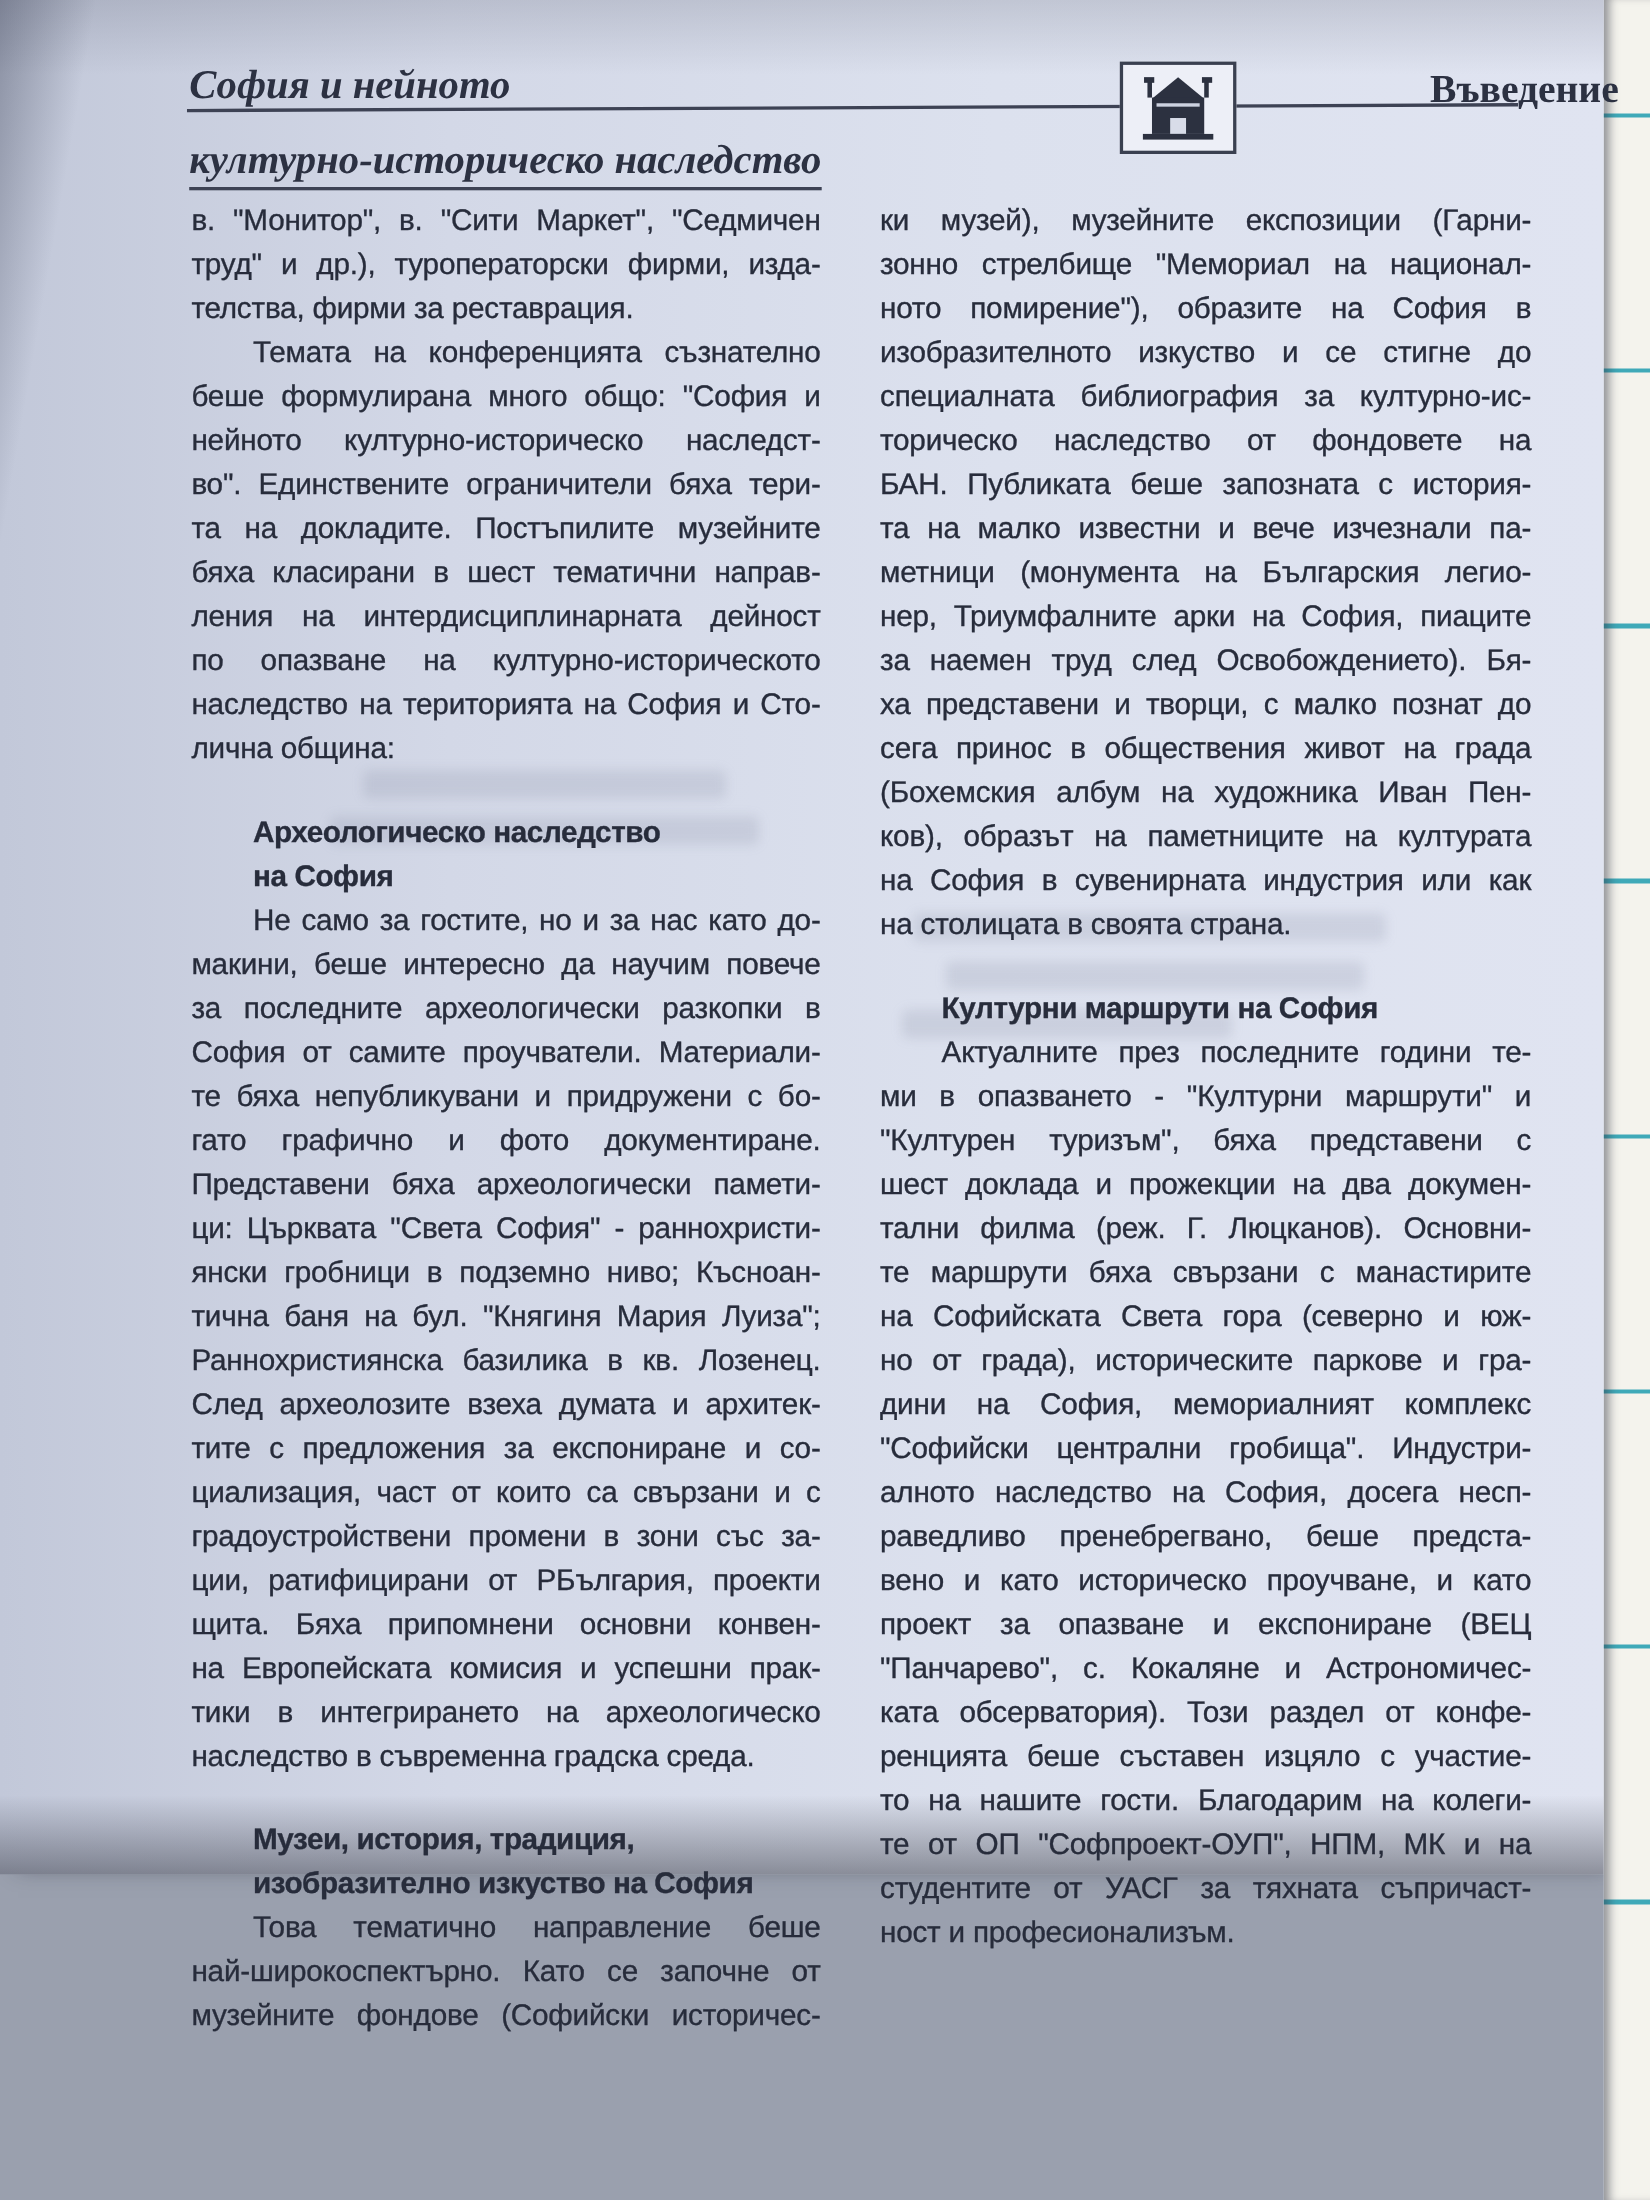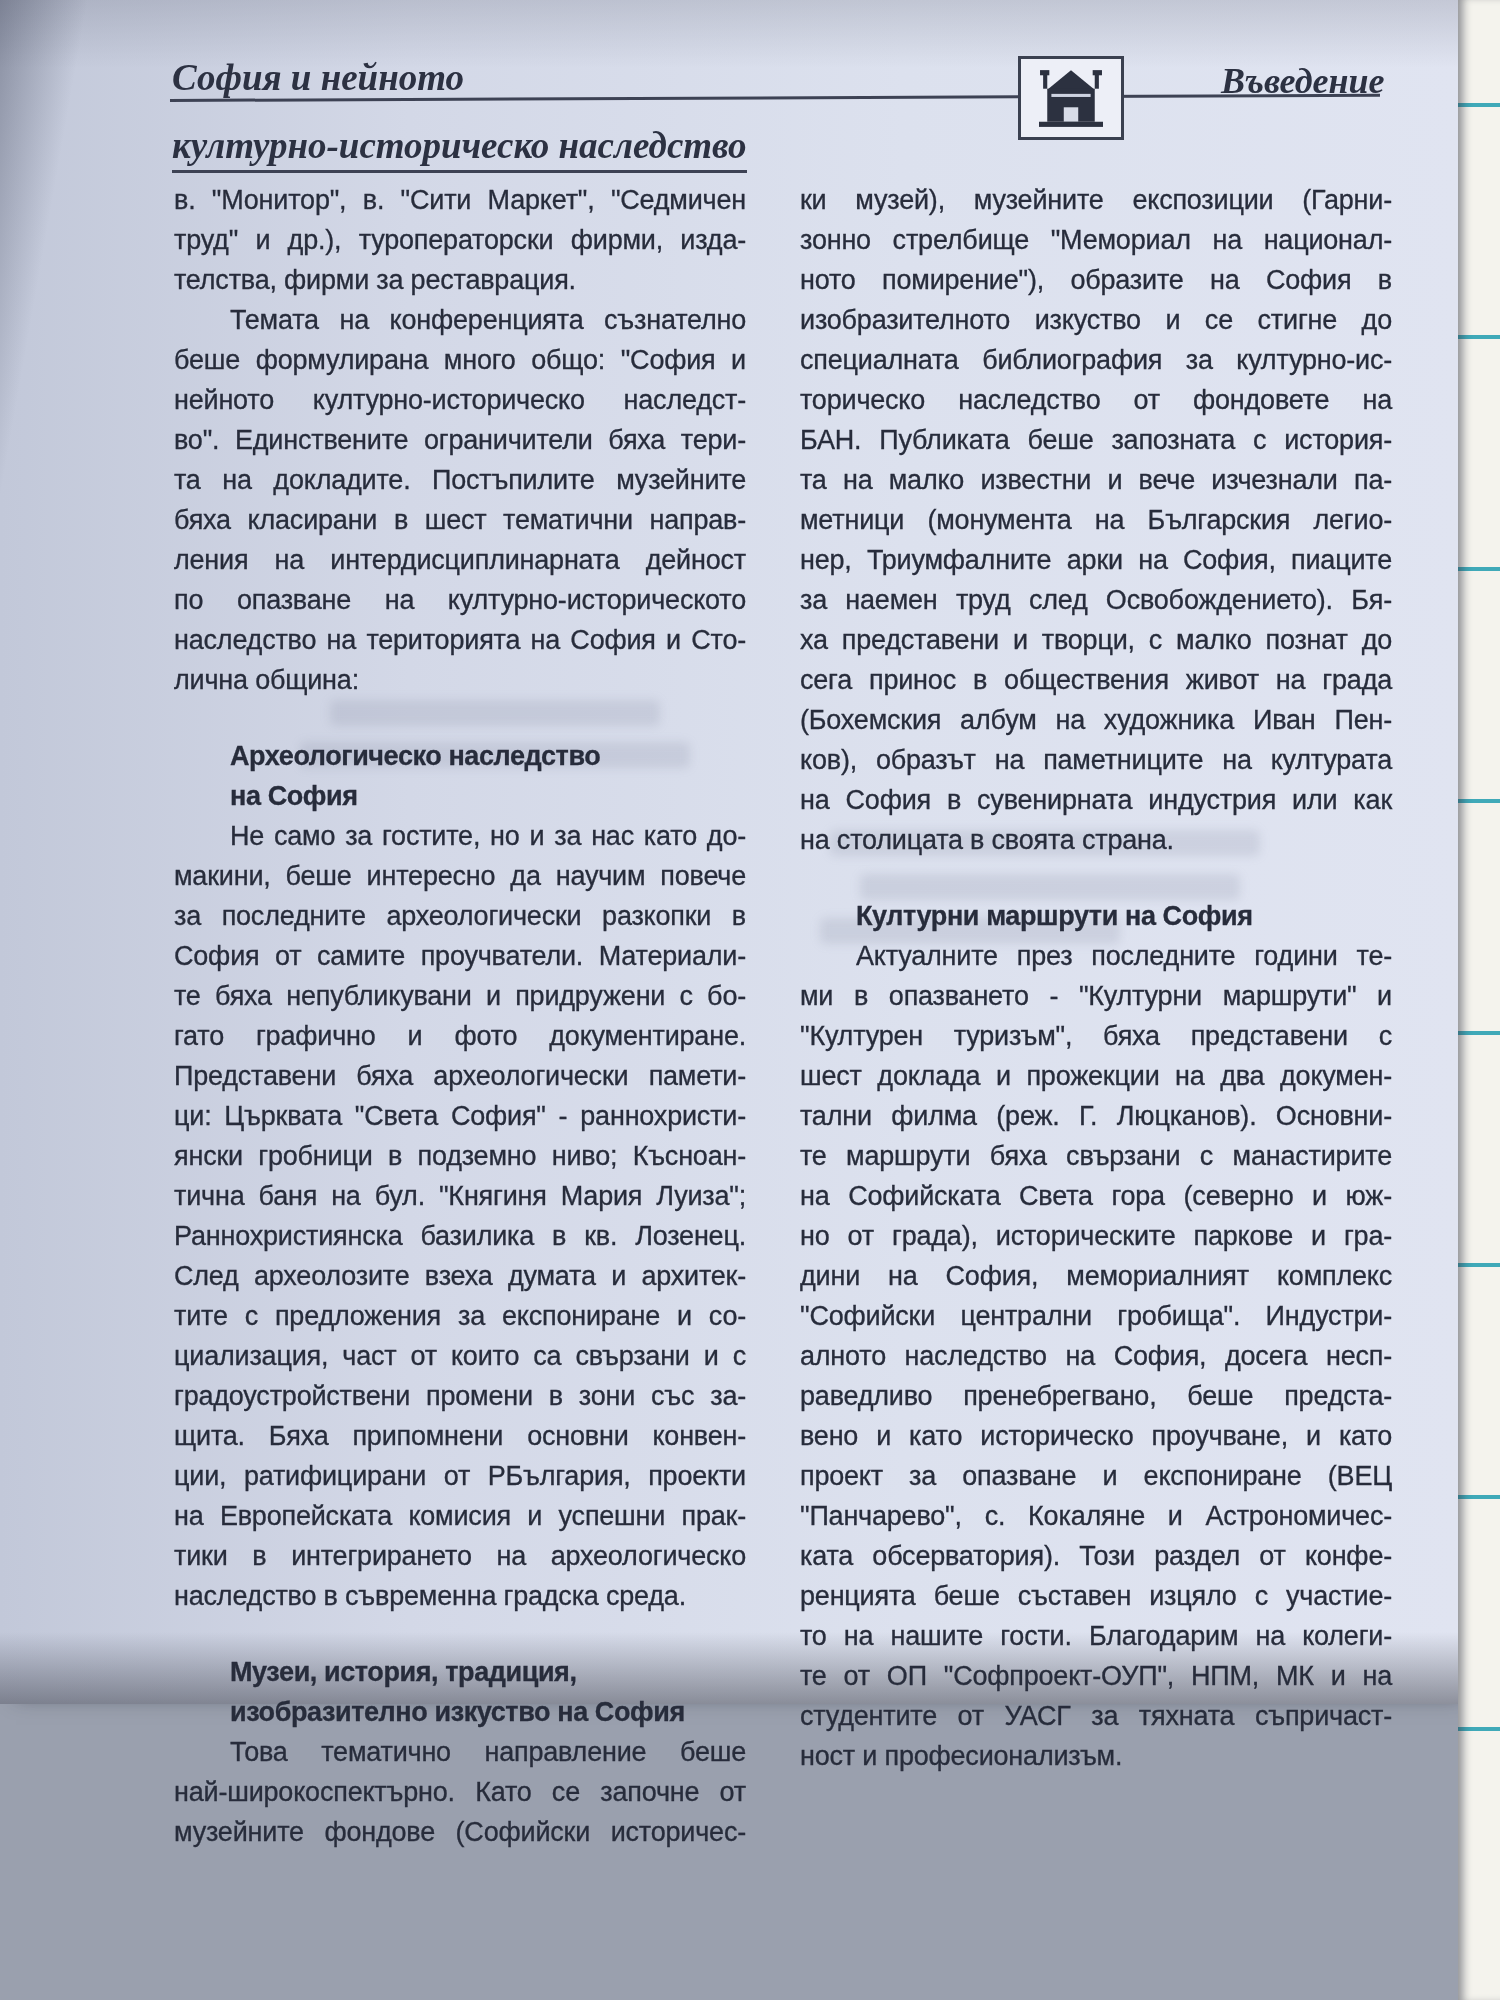--- a/index.html
+++ b/index.html
@@ -32,22 +32,22 @@
   }
   
   .series{
     position:absolute;color:#2c3142;font-family:"Liberation Serif",serif;
     font-style:italic;font-weight:bold;white-space:nowrap;z-index:3;
   }
   .series-1{left:172px;top:56px;font-size:37px;}
   .series-2{left:172px;top:124px;font-size:37px;padding-bottom:3px;
     border-bottom:3px solid #3d4254;}
   .chapter{
-    position:absolute;left:1221px;top:60px;font-size:36px;color:#2c3142;
-    font-family:"Liberation Serif",serif;font-style:italic;font-weight:bold;
+    position:absolute;left:1300px;top:60px;font-size:36px;color:#2c3142;
+    font-family:"Liberation Serif",serif;font-weight:bold;
     white-space:nowrap;z-index:3;
   }
   .rule-main{
     position:absolute;left:170px;top:99px;width:1210px;height:3px;
     background:#3d4254;transform:rotate(-0.25deg);transform-origin:left center;
     z-index:1;
   }
   .logo-box{
     position:absolute;left:1018px;top:56px;width:106px;height:84px;
     background:#edeff7;border:3px solid #3a4050;box-sizing:border-box;
@@ -134,22 +134,22 @@
         <div class="line j">гато графично и фото документиране.</div>
         <div class="line j">Представени бяха археологически памети-</div>
         <div class="line j">ци: Църквата "Света София" - раннохристи-</div>
         <div class="line j">янски гробници в подземно ниво; Късноан-</div>
         <div class="line j">тична баня на бул. "Княгиня Мария Луиза";</div>
         <div class="line j">Раннохристиянска базилика в кв. Лозенец.</div>
         <div class="line j">След археолозите взеха думата и архитек-</div>
         <div class="line j">тите с предложения за експониране и со-</div>
         <div class="line j">циализация, част от които са свързани и с</div>
         <div class="line j">градоустройствени промени в зони със за-</div>
+        <div class="line j">ции, ратифицирани от РБългария, проекти</div>
         <div class="line j">щита. Бяха припомнени основни конвен-</div>
-        <div class="line j">ции, ратифицирани от РБългария, проекти</div>
         <div class="line j">на Европейската комисия и успешни прак-</div>
         <div class="line j">тики в интегрирането на археологическо</div>
         <div class="line">наследство в съвременна градска среда.</div>
         <div class="line b i g">Музеи, история, традиция,</div>
         <div class="line b i">изобразително изкуство на София</div>
         <div class="line j i">Това тематично направление беше</div>
         <div class="line j">най-широкоспектърно. Като се започне от</div>
         <div class="line j">музейните фондове (Софийски историчес-</div>
       </div>
     <div class="col col-right" id="col-right">

